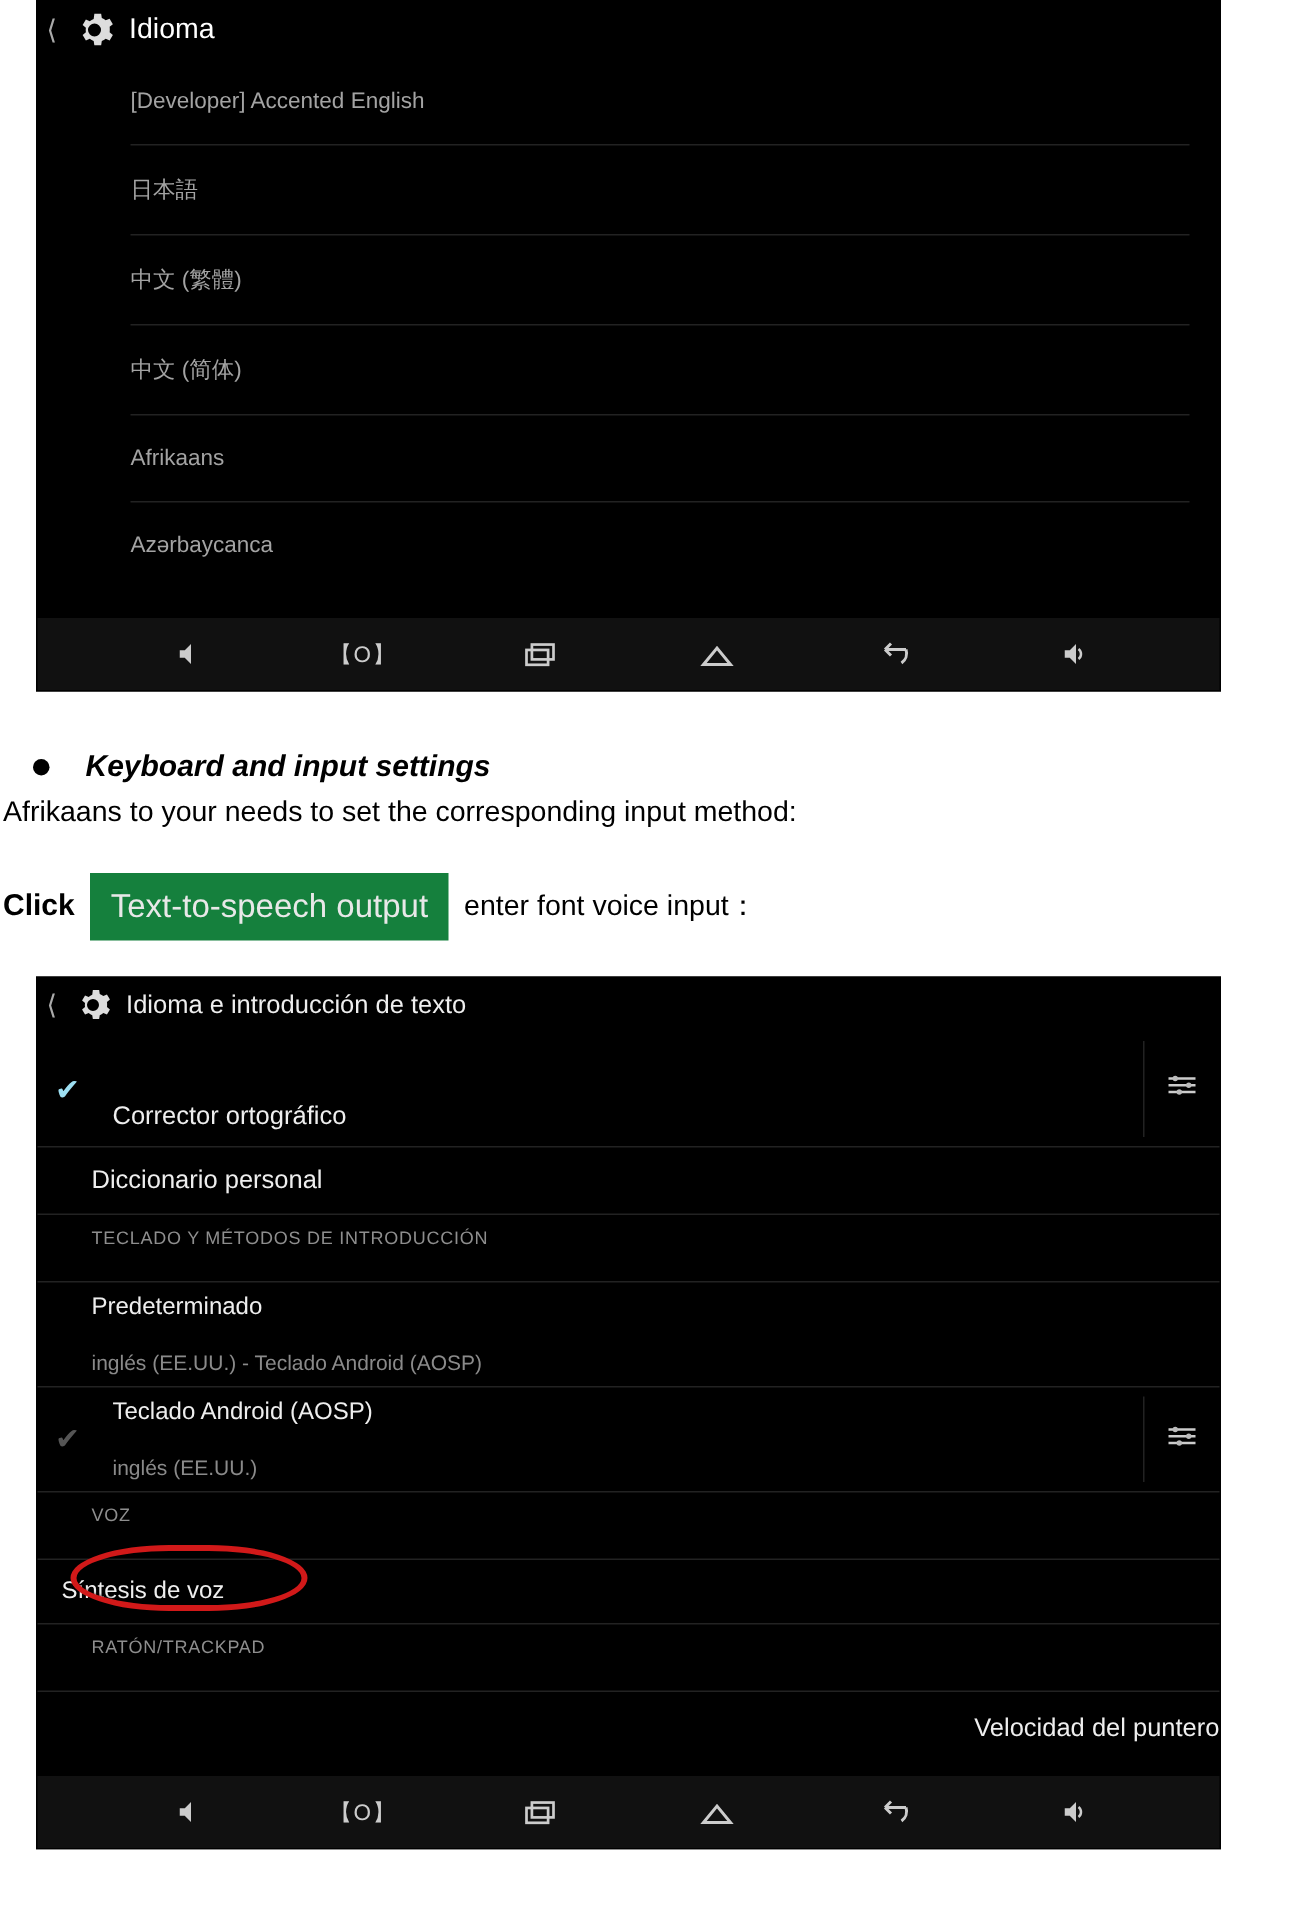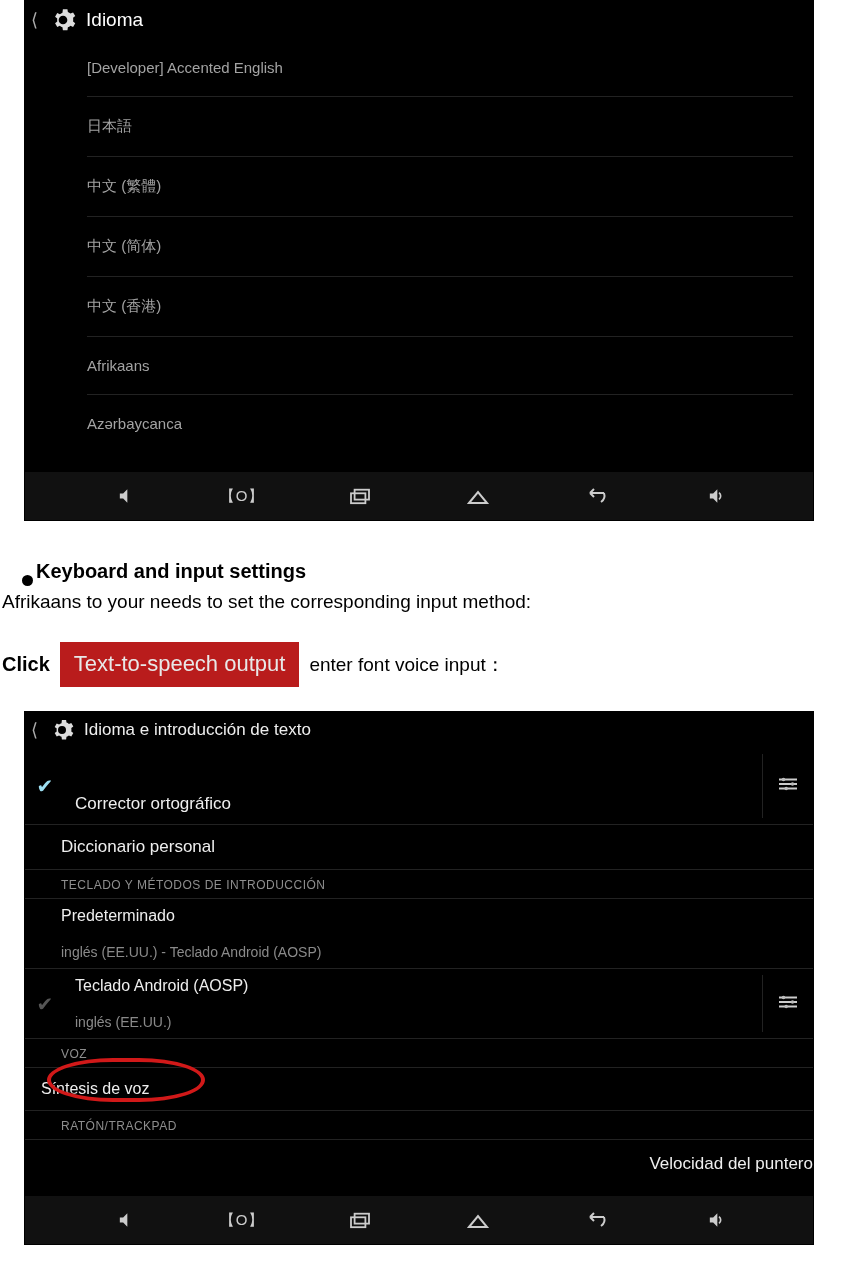--- a/index.html
+++ b/index.html
@@ -69,36 +69,37 @@
 
 
 .doc-text {
   padding: 6px 2px 10px 2px;
   font-size: 19px;
   line-height: 1.45;
   color: #000;
 }
 .bullet-line {
   display: flex;
-  align-items: flex-end;
-  gap: 3px;
+  align-items: center;
+  gap: 24px;
   padding-left: 20px;
+  font-style: italic;
 }
 .bullet {
   width: 11px; height: 11px; border-radius: 50%; background:#000;
 }
 .bullet-title { font-weight: bold; font-size: 20px; }
 .doc-body { margin: 2px 0 26px 0; }
 
 .click-line {
   display: flex; align-items: center; gap: 10px; margin: 6px 0 10px 0;
 }
 .click-bold { font-weight: bold; font-size: 20px; }
 .tts-chip {
-  background: #b91c1c; color: #e8e8e8; font-size: 22px; padding: 6px 14px 8px 14px;
+  background: #15803d; color: #e8e8e8; font-size: 22px; padding: 6px 14px 8px 14px;
 }
 .click-after { font-size: 19px; text-align: right; }
 
 
 .shot2 {
   margin: 4px 24px 0 24px;
   border: 1px solid #000;
   background: #000;
   color: #fff;
   width: 790px;
@@ -120,21 +121,21 @@
   color:#888; font-size: 20px; width: 28px; text-align:center; margin-left: 6px;
 }
 .check-holo { color:#9ddff2; }
 
 .rowtitle { font-size: 17px; color:#eee; }
 .rowtitle-sm { font-size: 16px; }
 .rowsub { font-size: 14px; color:#8a8a8a; margin-top:19px; }
 
 .section-label {
   font-size: 12px; letter-spacing: 0.5px; color:#8e8e8e;
-  padding: 8px 0 6px 36px; border-bottom:1px solid #222;
+  padding: 8px 0 22px 36px; border-bottom:1px solid #222;
 }
 
 .sliders-btn {
   position:absolute; right: 14px; top: 50%; transform: translateY(-50%);
   color:#bbb; cursor:pointer;
 }
 .vbar {
   position:absolute; right: 50px; top: 6px; bottom: 6px; width:1px; background:#222;
 }
 
@@ -163,21 +164,20 @@
           </svg>
       </span>
       <span>Idioma</span>
     </div>
 
     <div class="lang-list">
       <div class="lang-item"><span>[Developer] Accented English</span></div>
       <div class="lang-item"><span>日本語</span></div>
       <div class="lang-item"><span>中文 (繁體)</span></div>
       <div class="lang-item"><span>中文 (简体)</span></div>
-      <div class="lang-item"><span>中文 (香港)</span></div>
       <div class="lang-item"><span>Afrikaans</span></div>
       <div class="lang-item" style="border-bottom:none;"><span>Azərbaycanca</span></div>
     </div>
 
     <div class="navbar">
       <span class="navbtn">
           <svg width="20" height="20" viewBox="0 0 24 24">
             <path fill="#ccc" d="M7 9v6h4l5 5V4l-5 5H7z"></path>
           </svg>
         </span>

